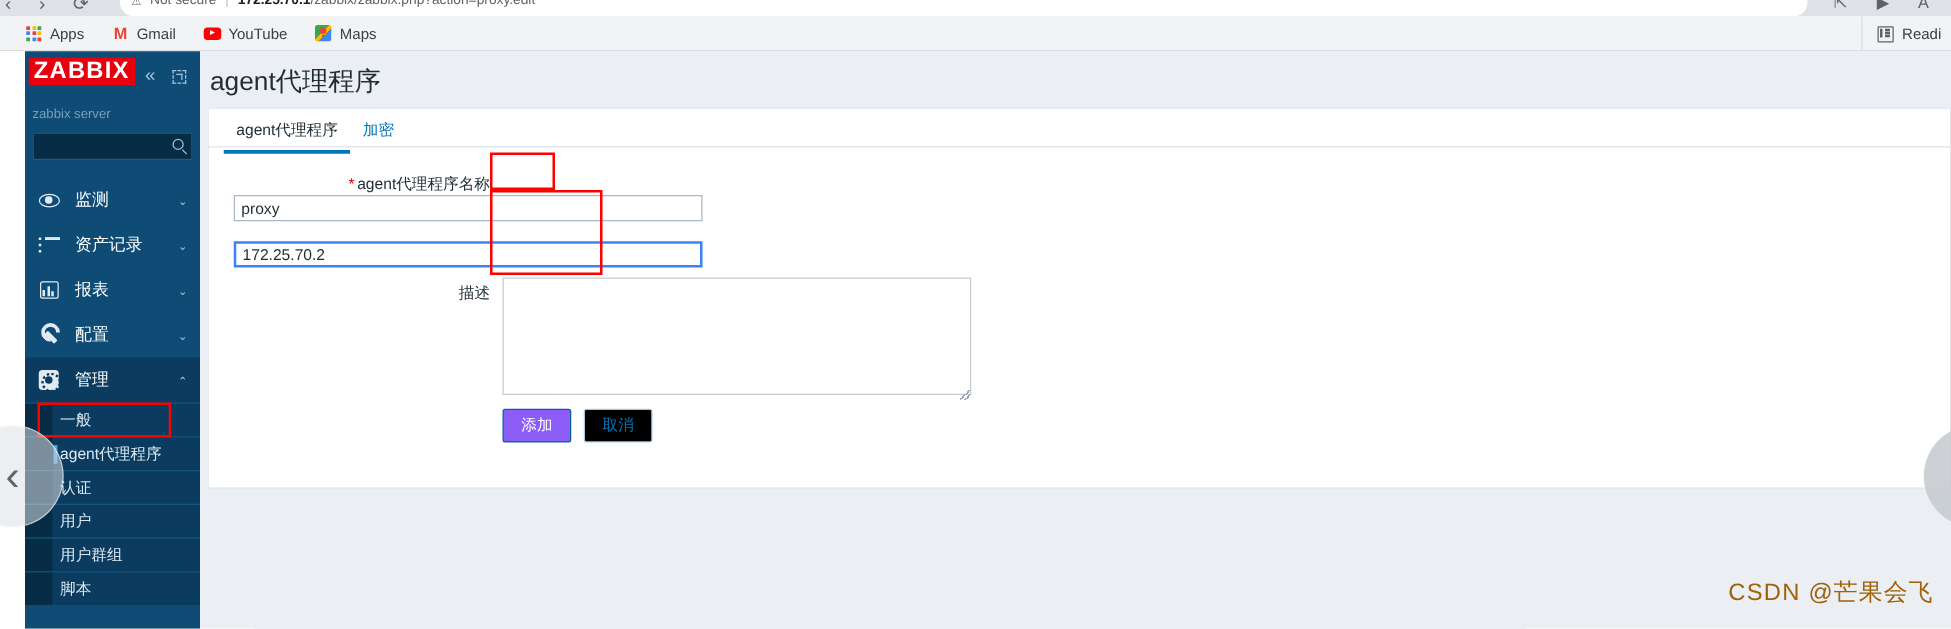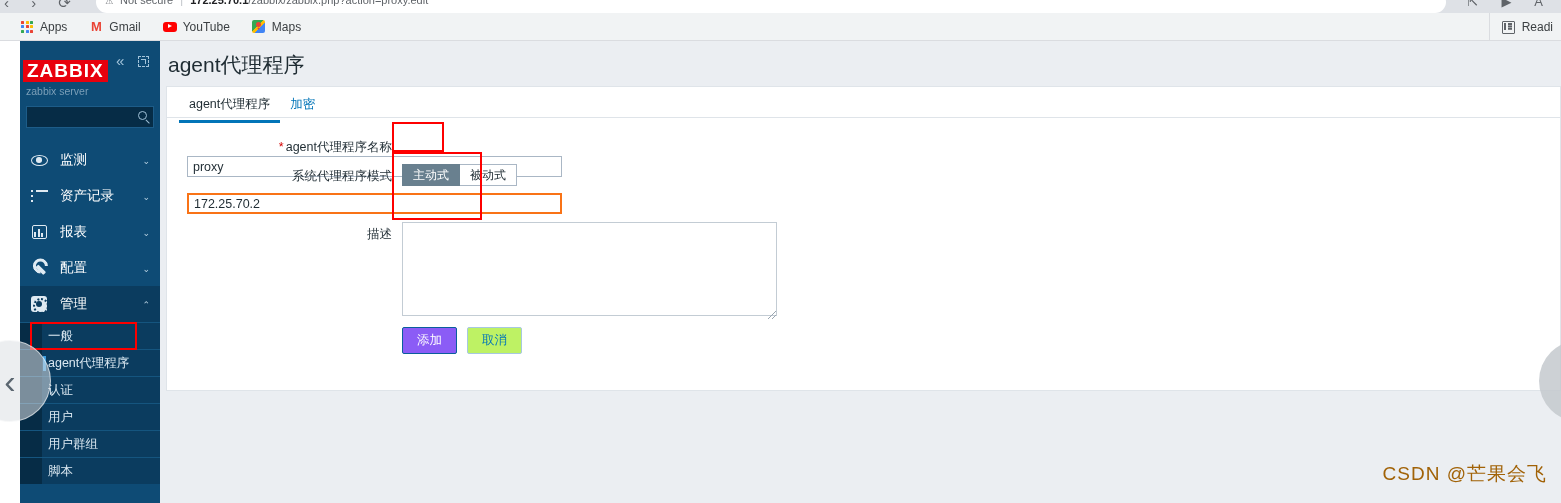--- a/index.html
+++ b/index.html
@@ -64,21 +64,21 @@
   .ico-reading::after{content:"";position:absolute;left:5px;top:1.8px;width:4.5px;height:1.3px;background:#5f6368;box-shadow:0 2.4px 0 #5f6368,0 4.8px 0 #5f6368;}
 
   
   .sidebar {
     position: absolute; left: 20px; top: 41px; width: 140px; height: 462px;
     background: #0e4b75; overflow: hidden;
   }
   .sb-gutter { position:absolute; left:0; top:41px; width:20px; height:462px; background:#ffffff;}
   .sb-logo-row { position: relative; height: 34px; }
   .zlogo {
-    position: absolute; left: 3px; top: 19px;
+    position: absolute; left: 3px; top: 5px;
     background: #e8000d; color: #ffffff;
     font-family: "Liberation Sans", sans-serif; font-weight: bold;
     font-size: 19px; letter-spacing: 1px; line-height: 19px;
     padding: 1px 4px 2px 4px;
   }
   .sb-collapse { position:absolute; left: 96px; top: 14px; color:#a3c4da; font-size: 15px; line-height:12px;}
   .sb-expand { position:absolute; left: 118px; top: 15px; width: 11px; height: 11px; border: 1.4px dashed #a3c4da;}
   .sb-expand::after{content:"";position:absolute;left:2px;top:2px;width:4px;height:4px;border-top:1.4px solid #a3c4da;border-right:1.4px solid #a3c4da;}
   .sb-server { font-size: 10.5px; color: #7b9fb8; padding: 10px 0 0 6px; }
   .sb-search {
@@ -142,21 +142,21 @@
   .tab { font-size: 12.5px; padding: 9px 10px 7px 10px; color: #0275b8; cursor:pointer;}
   .tab.active { color: #1f2c33; border-bottom: 3px solid #0275b8; }
 
   .frow { position: absolute; display: flex; align-items: flex-start; }
   .flabel { width: 215px; text-align: right; font-size: 12.5px; color: #1f2c33; padding-top: 4px; padding-right: 10px; }
   .flabel .req { color: #d40000; margin-right: 2px; }
   .finput {
     width: 375px; height: 21px; border: 1px solid #aab7c5; background:#fff;
     font-size: 12.5px; color:#1f2c33; padding: 0 5px; font-family:"Liberation Sans",sans-serif;
   }
-  .finput.focus { border: 2px solid #f97316; }
+  .finput.focus { border: 2px solid #3b82f6; }
   .ftextarea {
     width: 375px; height: 94px; border: 1px solid #c3ccd4; background:#fff;
     font-size: 12.5px; padding: 4px 5px; resize:none;
     font-family:"Liberation Sans",sans-serif; position:relative;
   }
   .resize-grip{position:absolute;right:1px;bottom:1px;width:8px;height:8px;
     background:linear-gradient(135deg,transparent 45%,#9aa6b1 45%,#9aa6b1 55%,transparent 55%),
                linear-gradient(135deg,transparent 70%,#9aa6b1 70%,#9aa6b1 80%,transparent 80%);}
   .seg { display: flex; height: 22px; }
   .seg-btn {
@@ -165,21 +165,21 @@
     border: 1px solid #aab7c5; border-left: none; background: #ffffff; color: #1f2c33; cursor:pointer;
   }
   .seg-btn:first-child { border-left: 1px solid #7b8a99; }
   .seg-btn.on { background: #69808f; color: #ffffff; border-color: #69808f; }
   .btnrow { position: absolute; display:flex; gap: 10px; }
   .btn {
     font-size: 12.5px; padding: 4px 14px; cursor: pointer;
     border-radius: 2px;
   }
   .btn-primary { background: #8b5cf6; color: #ffffff; border: 1px solid #0a5e9c; }
-  .btn-secondary { background: #bef264; color: #0275b8; border: 1px solid #a7c8e0; }
+  .btn-secondary { background: #000000; color: #0275b8; border: 1px solid #a7c8e0; }
 
   
   .circle-overlay {
     position: absolute; border-radius: 50%;
     border: 1px solid rgba(255,255,255,0.55);
     background: rgba(220,224,228,0.55);
     display:flex; align-items:center; justify-content:center;
     color: #5b6670; font-size: 34px; font-weight: 300;
   }
   .watermark {
@@ -340,27 +340,20 @@
         <div class="tab">加密</div>
       </div>
 
       <div class="frow" style="left:20px; top:48px;flex-direction:column;">
         <div class="flabel">
           <span class="req">*</span><span>agent代理程序名称</span>
         </div>
         <input class="finput" value="proxy" style="">
       </div>
 
-      <div class="frow" style="left:20px; top:77px;">
-        <div class="flabel">系统代理程序模式</div>
-        <div class="seg">
-          <div class="seg-btn on">主动式</div>
-          <div class="seg-btn">被动式</div>
-        </div>
-      </div>
 
       <div class="frow" style="left:20px; top:106px;">
         <input class="finput focus" value="172.25.70.2" style="">
       </div>
 
       <div class="frow" style="left:20px; top:135px;">
         <div class="flabel">描述</div>
         <div style="position:relative;">
           <textarea class="ftextarea" style=""></textarea>
           <span class="resize-grip"></span>

